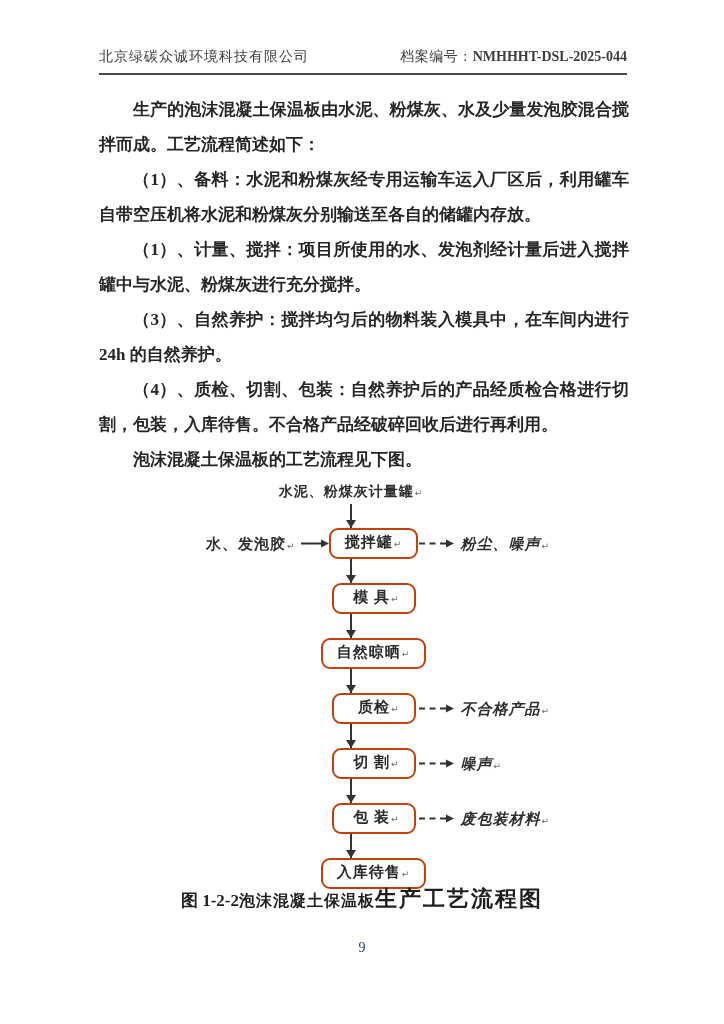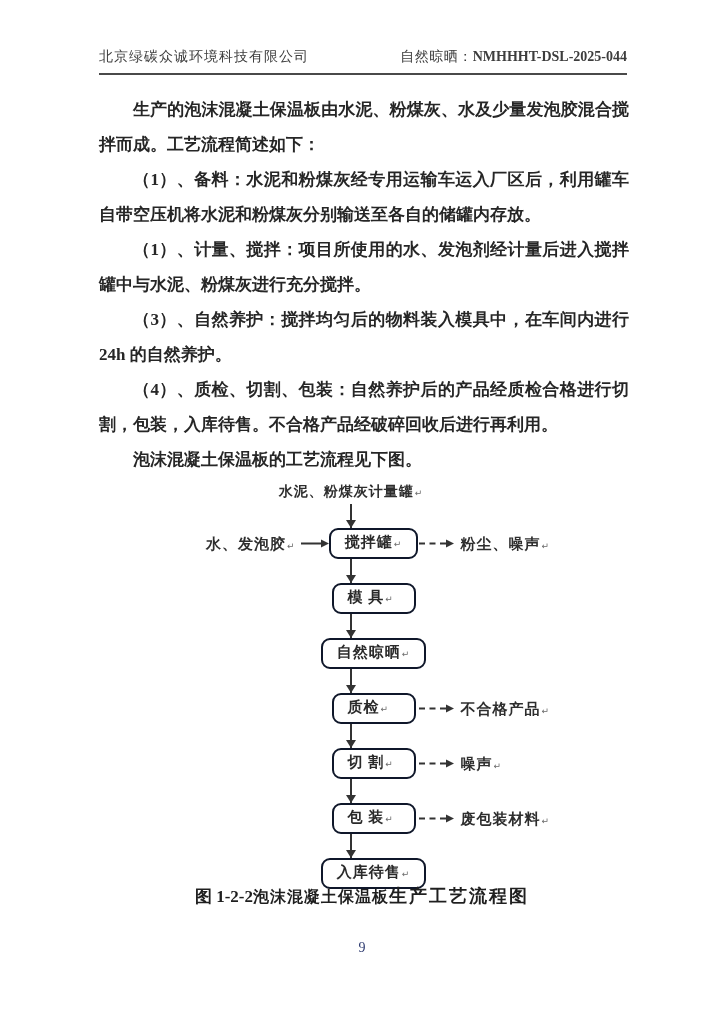--- a/index.html
+++ b/index.html
@@ -43,69 +43,69 @@
   .v-arrow{position:relative;width:2px;height:24px;background:#333;}
   .v-arrow::after{
     content:"";position:absolute;bottom:0;left:-4px;
     border-left:5px solid transparent;border-right:5px solid transparent;
     border-top:8px solid #333;
   }
   .flow-row{position:relative;display:flex;justify-content:center;width:100%;margin-left:45px;}
   .flow-box{
     box-sizing:border-box;
     min-width:84px;padding:3px 14px;
-    border:2px solid #0f172a;border-radius:9px;background:#fff;
-    font-size:15px;font-weight:600;line-height:19px;text-align:left;
+    border:2px solid #c2410c;border-radius:9px;background:#fff;
+    font-size:15px;font-weight:600;line-height:19px;text-align:right;
     color:#2a2a2a;letter-spacing:1px;white-space:nowrap;
   }
   .side-output{
     position:absolute;left:calc(50% + 45px);top:50%;transform:translateY(-50%);
     display:flex;align-items:center;white-space:nowrap;
   }
   .side-input{
     position:absolute;right:calc(50% + 45px);top:50%;transform:translateY(-50%);
     display:flex;align-items:center;white-space:nowrap;
   }
   .dash-line{width:27px;height:0;border-top:2px dashed #333;}
   .solid-line{width:20px;height:2px;background:#333;}
   .arrow-head-right{
     width:0;height:0;
     border-top:4.5px solid transparent;border-bottom:4.5px solid transparent;
     border-left:8px solid #333;
   }
   .side-text{font-size:15px;font-weight:600;color:#2e2e2e;letter-spacing:1px;}
-  .side-output .side-text{margin-left:7px;}
+  .side-output .side-text{margin-left:7px;font-style:italic;}
   .side-input .side-text{margin-right:5px;}
 
   .pmark{
     font-family:"DejaVu Sans",sans-serif;
     font-size:9px;color:#6a6a6a;margin-left:1px;font-weight:400;
   }
 
   
   .caption{
     position:absolute;left:0;top:884px;width:100%;
     text-align:center;font-weight:700;color:#1f1f1f;
   }
   .caption .cap-no{font-size:17px;}
   .caption .cap-name{font-size:16px;letter-spacing:1px;}
-  .caption .cap-suffix{font-size:18px;letter-spacing:2px;}
+  .caption .cap-suffix{font-size:22px;letter-spacing:2px;}
   .page-num{
     position:absolute;left:0;top:940px;width:100%;
     text-align:center;font-size:14px;color:#2f3c71;
   }
 </style>
 </head>
 <body>
 
 <div class="page">
 
   <div class="hdr">
     <span>北京绿碳众诚环境科技有限公司</span>
-    <span class="archive"><span>自然晾晒：</span><span class="no">NMHHHT-DSL-2025-044</span></span>
+    <span class="archive"><span>档案编号：</span><span class="no">NMHHHT-DSL-2025-044</span></span>
   </div>
 
   <div class="body-text">
     <p>生产的泡沫混凝土保温板由水泥、粉煤灰、水及少量发泡胶混合搅拌而成。工艺流程简述如下：</p>
     <p>（1）、备料：水泥和粉煤灰经专用运输车运入厂区后，利用罐车自带空压机将水泥和粉煤灰分别输送至各自的储罐内存放。</p>
     <p>（1）、计量、搅拌：项目所使用的水、发泡剂经计量后进入搅拌罐中与水泥、粉煤灰进行充分搅拌。</p>
     <p>（3）、自然养护：搅拌均匀后的物料装入模具中，在车间内进行 24h 的自然养护。</p>
     <p>（4）、质检、切割、包装：自然养护后的产品经质检合格进行切割，包装，入库待售。不合格产品经破碎回收后进行再利用。</p>
     <p>泡沫混凝土保温板的工艺流程见下图。</p>
   </div>

